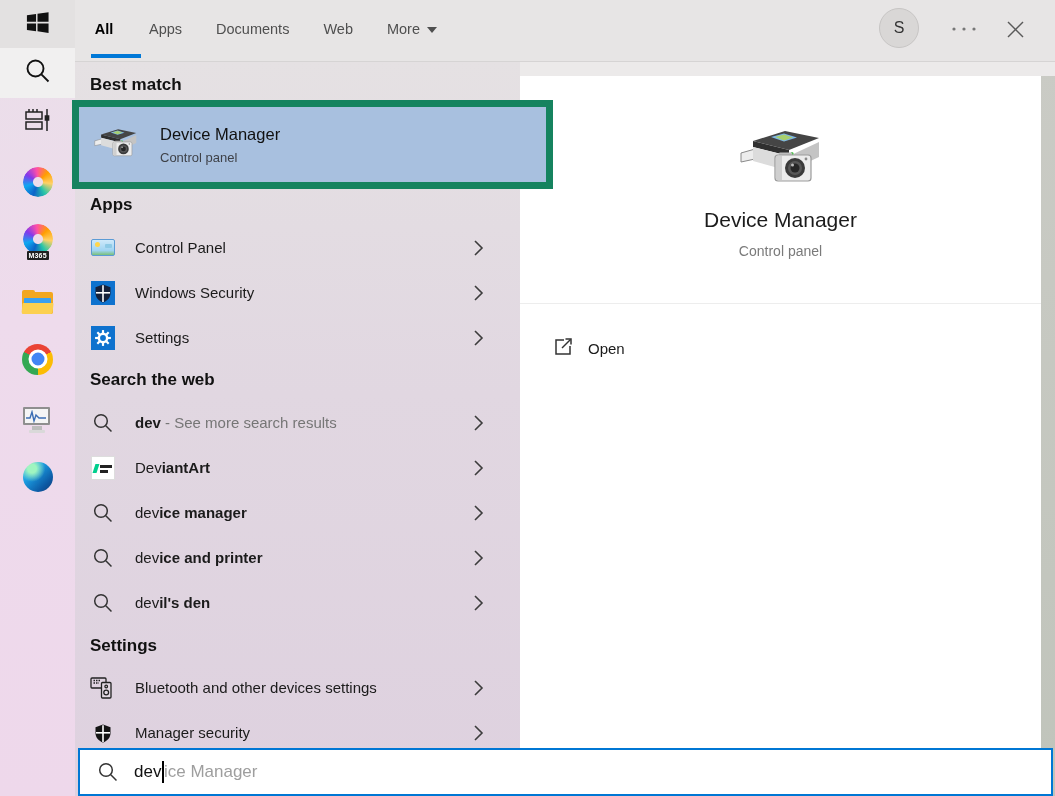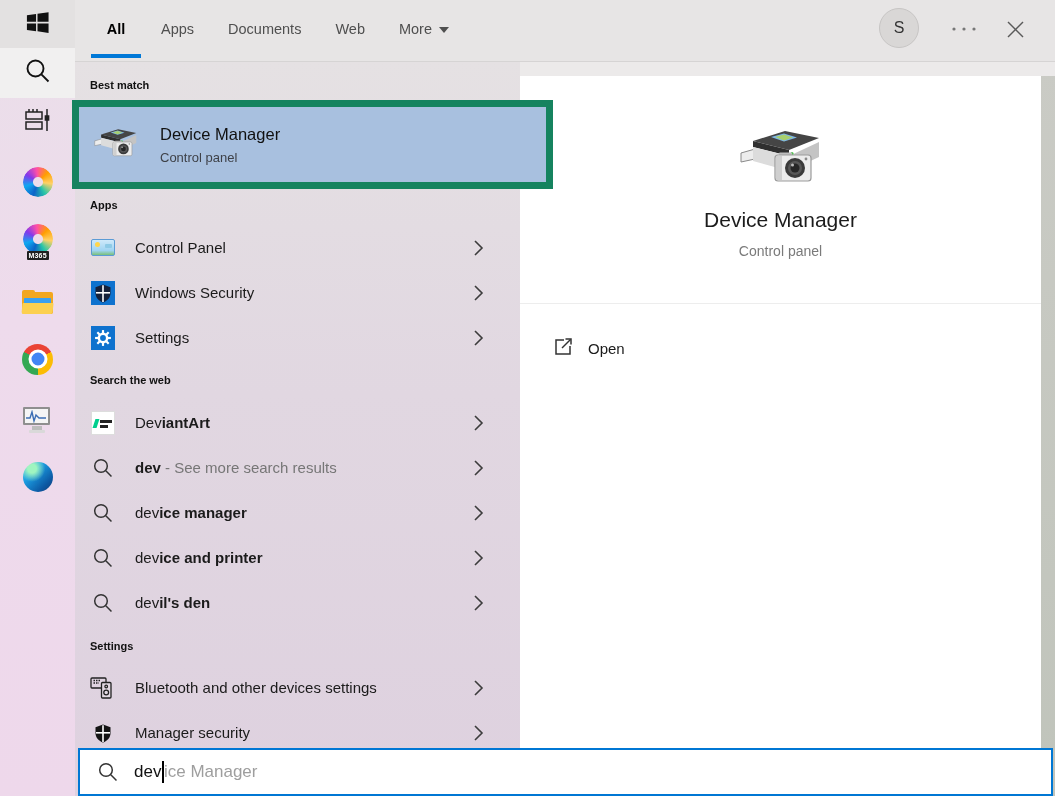--- a/index.html
+++ b/index.html
@@ -40,39 +40,39 @@
                linear-gradient(135deg,#35c1f1 0%,#1b9de2 35%,#0c59a4 75%,#123a74 100%); }
 
   .perfmon-ic { position:relative; width:31px; height:27px; }
   .pm-screen { position:absolute; left:1px; top:1px; width:27px; height:18px; background:#f5f5f5; border:2px solid #8f8f8f; border-radius:1px; }
   .pm-stand { position:absolute; left:10px; bottom:3px; width:10px; height:4px; background:#bdbdbd; }
   .pm-base { position:absolute; left:7px; bottom:0; width:16px; height:3px; background:#d9d9d9; border-radius:1px; }
 
   
   .header { position:absolute; left:75px; top:0; width:980px; height:62px; background:#e7e5e5;
     border-bottom:1px solid #d6d4d4; z-index:2; }
-  .tabs { position:absolute; left:16px; top:0; height:58px; display:flex; align-items:center; }
+  .tabs { position:absolute; left:4px; top:0; height:58px; display:flex; align-items:center; }
   .tab { font-size:14.5px; color:#4f4f4f; cursor:pointer; display:flex; align-items:center; }
   .tab + .tab { margin-left:34px; }
   .tab.active { color:#000; font-weight:bold; width:50px; justify-content:center; margin-right:-14px; }
   .tab-underline { position:absolute; left:16px; top:54px; width:50px; height:4px; background:#0078d7; }
   .caret-down { width:0; height:0; border-left:5px solid transparent; border-right:5px solid transparent;
     border-top:6px solid #4f4f4f; margin-left:7px; margin-top:2px; }
   .avatar { position:absolute; left:804px; top:8px; width:40px; height:40px; border-radius:50%;
     background:#d9d7d6; border:1px solid #c7c5c4; display:flex; align-items:center; justify-content:center;
     font-size:16px; color:#333; cursor:pointer; }
   .ellipsis { position:absolute; left:872px; top:16px; width:34px; height:26px; display:flex; align-items:center;
     justify-content:center; cursor:pointer; }
   .closebtn { position:absolute; left:925px; top:13px; width:30px; height:32px; display:flex; align-items:center;
     justify-content:center; cursor:pointer; }
 
   
   .left-col { position:absolute; left:75px; top:62px; width:445px; height:734px;
     background:linear-gradient(180deg,#e5e1e3 0%,#e1d7e1 45%,#ded1df 100%); z-index:1; }
-  .section-label { margin-left:15px; height:16px; line-height:16px; font-size:11px; font-weight:bold; color:#111; }
+  .section-label { margin-left:15px; height:16px; line-height:16px; font-size:17px; font-weight:bold; color:#111; }
   .lbl-best { margin-top:15px; }
   .bm-space { height:104px; }
   .lbl-apps { margin-top:0; }
   .row { height:45px; display:flex; align-items:center; padding:0 36px 0 15px; cursor:pointer; }
   .rows-apps .row:first-child { margin-top:12px; }
   .lbl-web { margin-top:12px; }
   .rows-web .row:first-child { margin-top:12px; }
   .lbl-settings { margin-top:13px; }
   .rows-settings .row:first-child { margin-top:11px; }
   .row-icon { width:26px; height:26px; display:flex; align-items:center; justify-content:center; flex:none; }
@@ -313,43 +313,43 @@
               <polyline points="1,1 8,8 1,15" fill="none" stroke="#3c3c3c" stroke-width="1.6"></polyline>
             </svg>
         </span>
       </div>
     </div>
 
     <div class="section-label lbl-web">Search the web</div>
     <div class="rows-web">
       <div class="row">
         <span class="row-icon">
+          <svg width="22" height="22" viewBox="0 0 22 22">
+              <use href="#magnifier"></use>
+            </svg>
+        </span>
+        <span class="row-label">
+          <span class="b">dev</span><span class="gray"> - See more search results</span>
+        </span>
+        <span class="chev">
+          <svg width="10" height="16" viewBox="0 0 10 16">
+              <polyline points="1,1 8,8 1,15" fill="none" stroke="#3c3c3c" stroke-width="1.6"></polyline>
+            </svg>
+        </span>
+      </div>
+      <div class="row">
+        <span class="row-icon">
           <span class="da-ic">
               <span class="da-green"></span>
               <span class="da-t1"></span>
               <span class="da-t2"></span>
             </span>
         </span>
         <span class="row-label">
           <span>Dev</span><span class="b">iantArt</span>
-        </span>
-        <span class="chev">
-          <svg width="10" height="16" viewBox="0 0 10 16">
-              <polyline points="1,1 8,8 1,15" fill="none" stroke="#3c3c3c" stroke-width="1.6"></polyline>
-            </svg>
-        </span>
-      </div>
-      <div class="row">
-        <span class="row-icon">
-          <svg width="22" height="22" viewBox="0 0 22 22">
-              <use href="#magnifier"></use>
-            </svg>
-        </span>
-        <span class="row-label">
-          <span class="b">dev</span><span class="gray"> - See more search results</span>
         </span>
         <span class="chev">
           <svg width="10" height="16" viewBox="0 0 10 16">
               <polyline points="1,1 8,8 1,15" fill="none" stroke="#3c3c3c" stroke-width="1.6"></polyline>
             </svg>
         </span>
       </div>
       <div class="row">
         <span class="row-icon">
           <svg width="22" height="22" viewBox="0 0 22 22">

